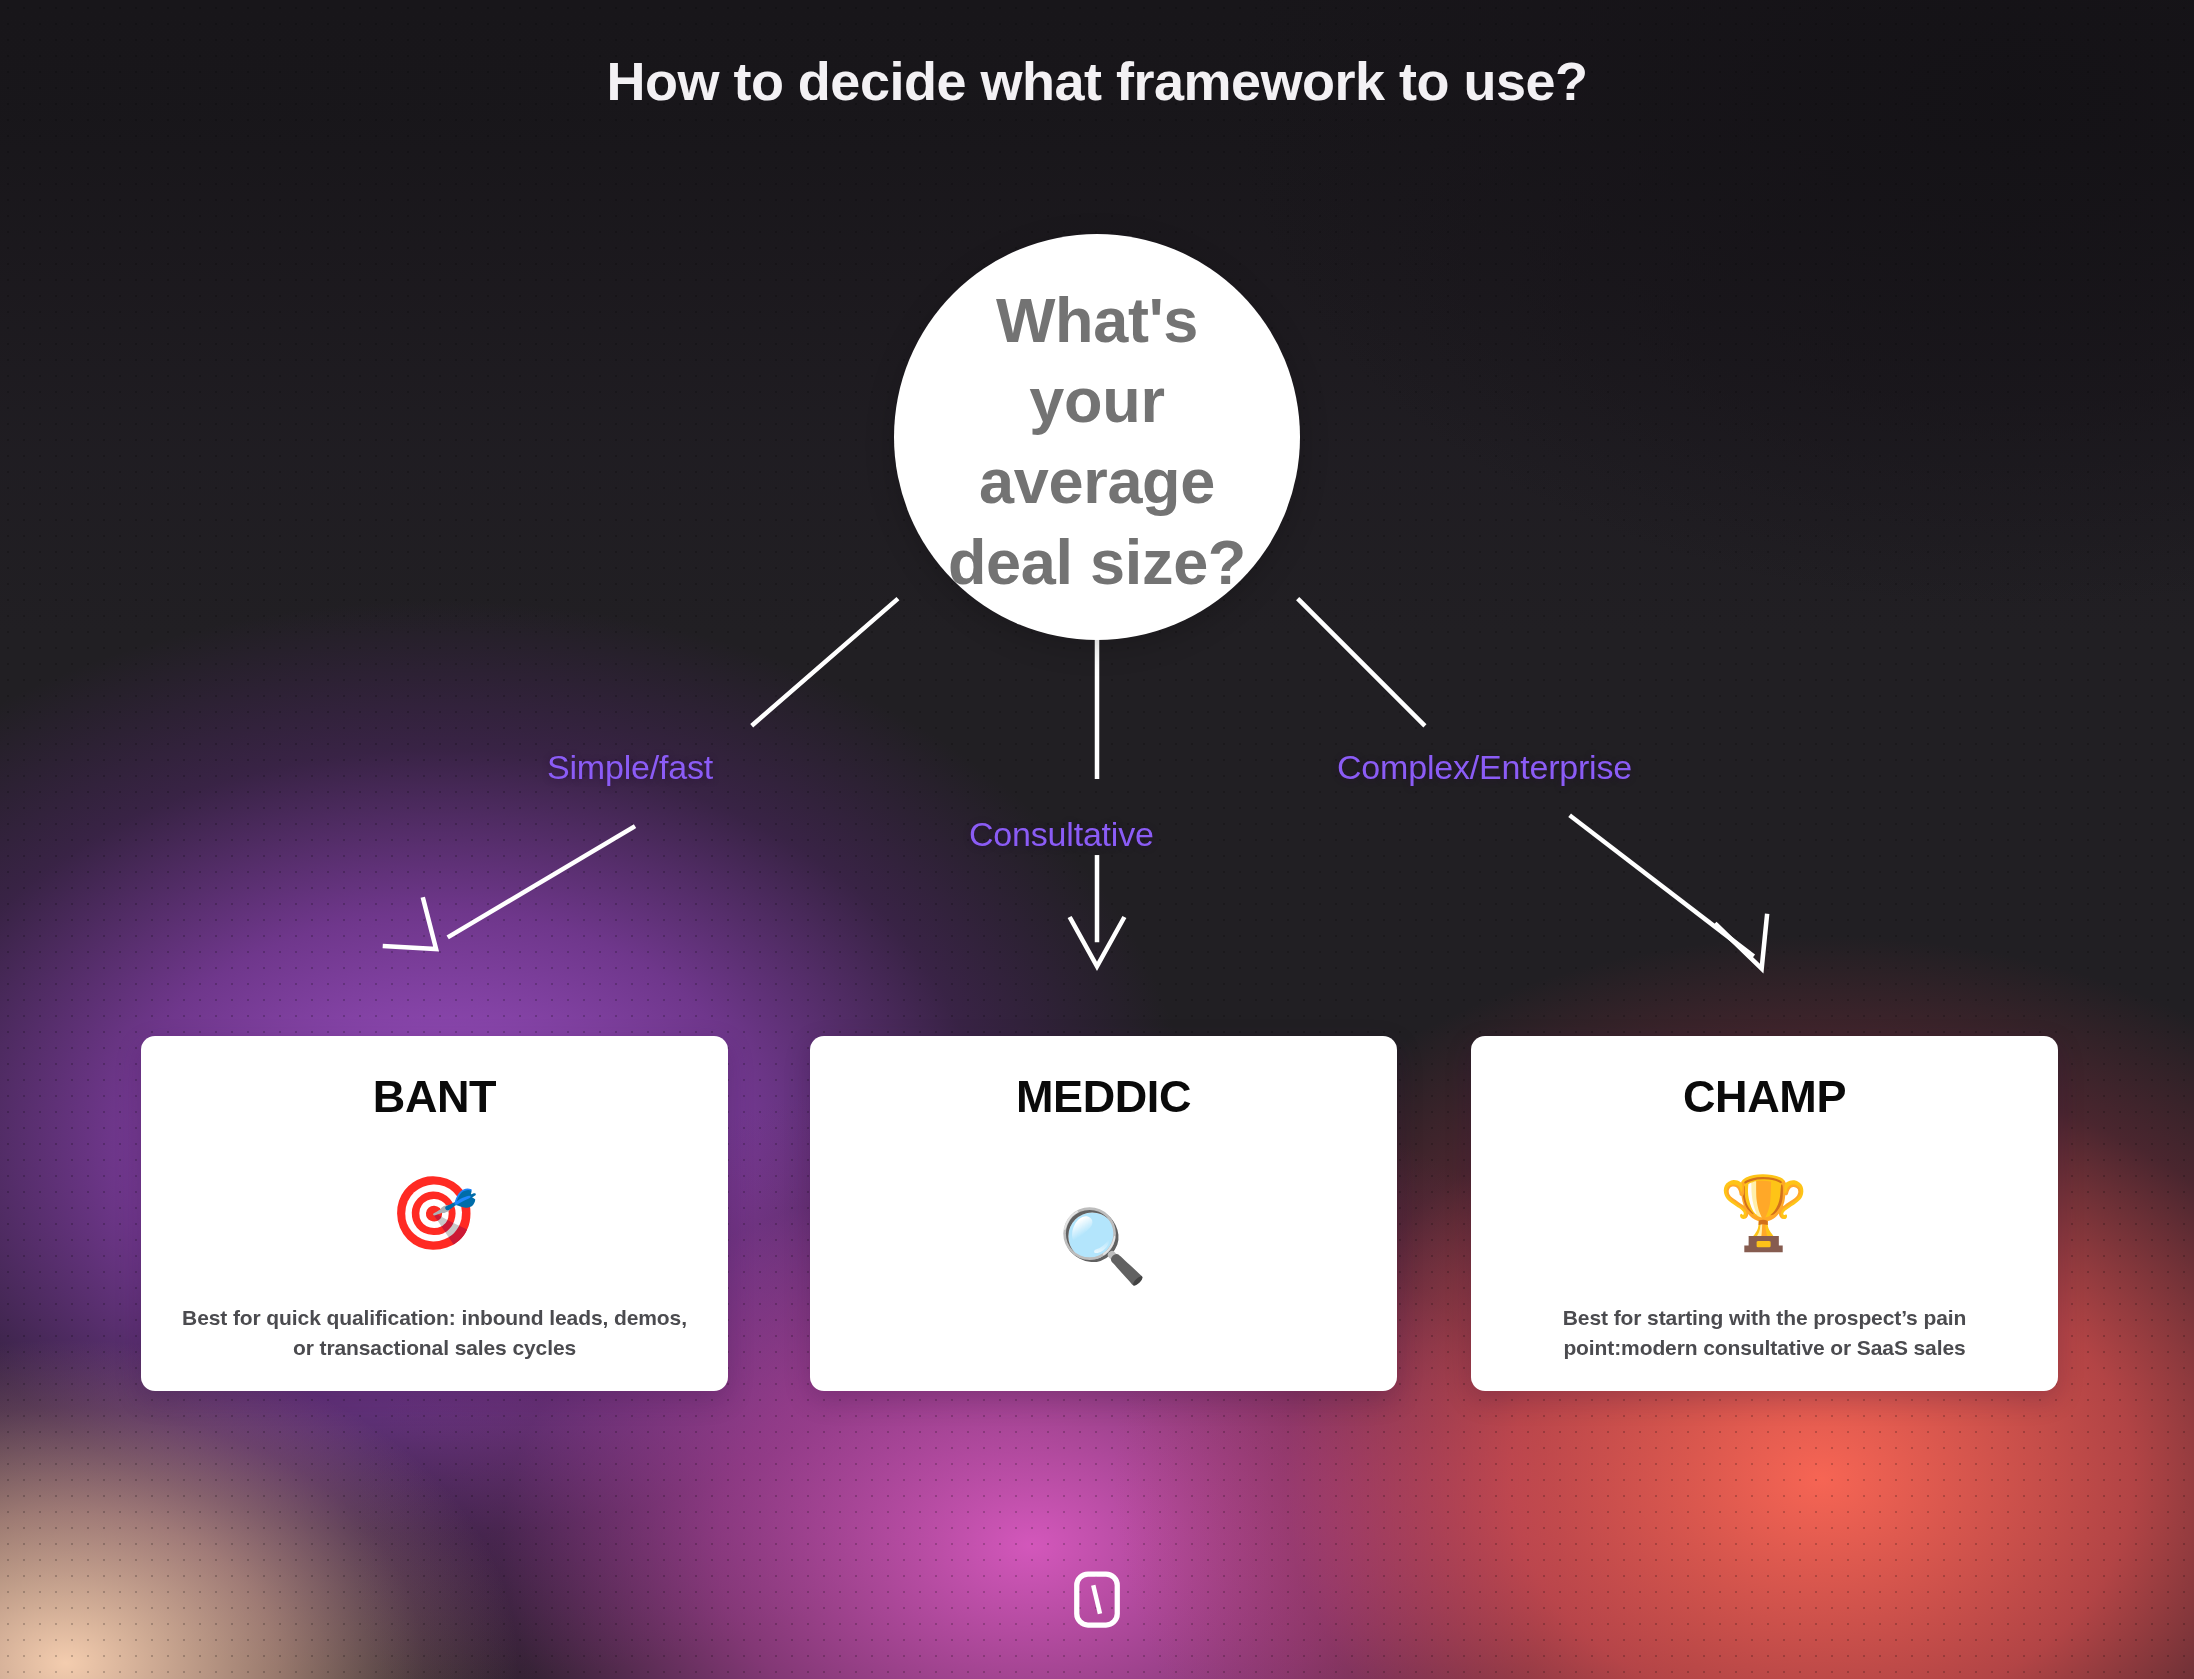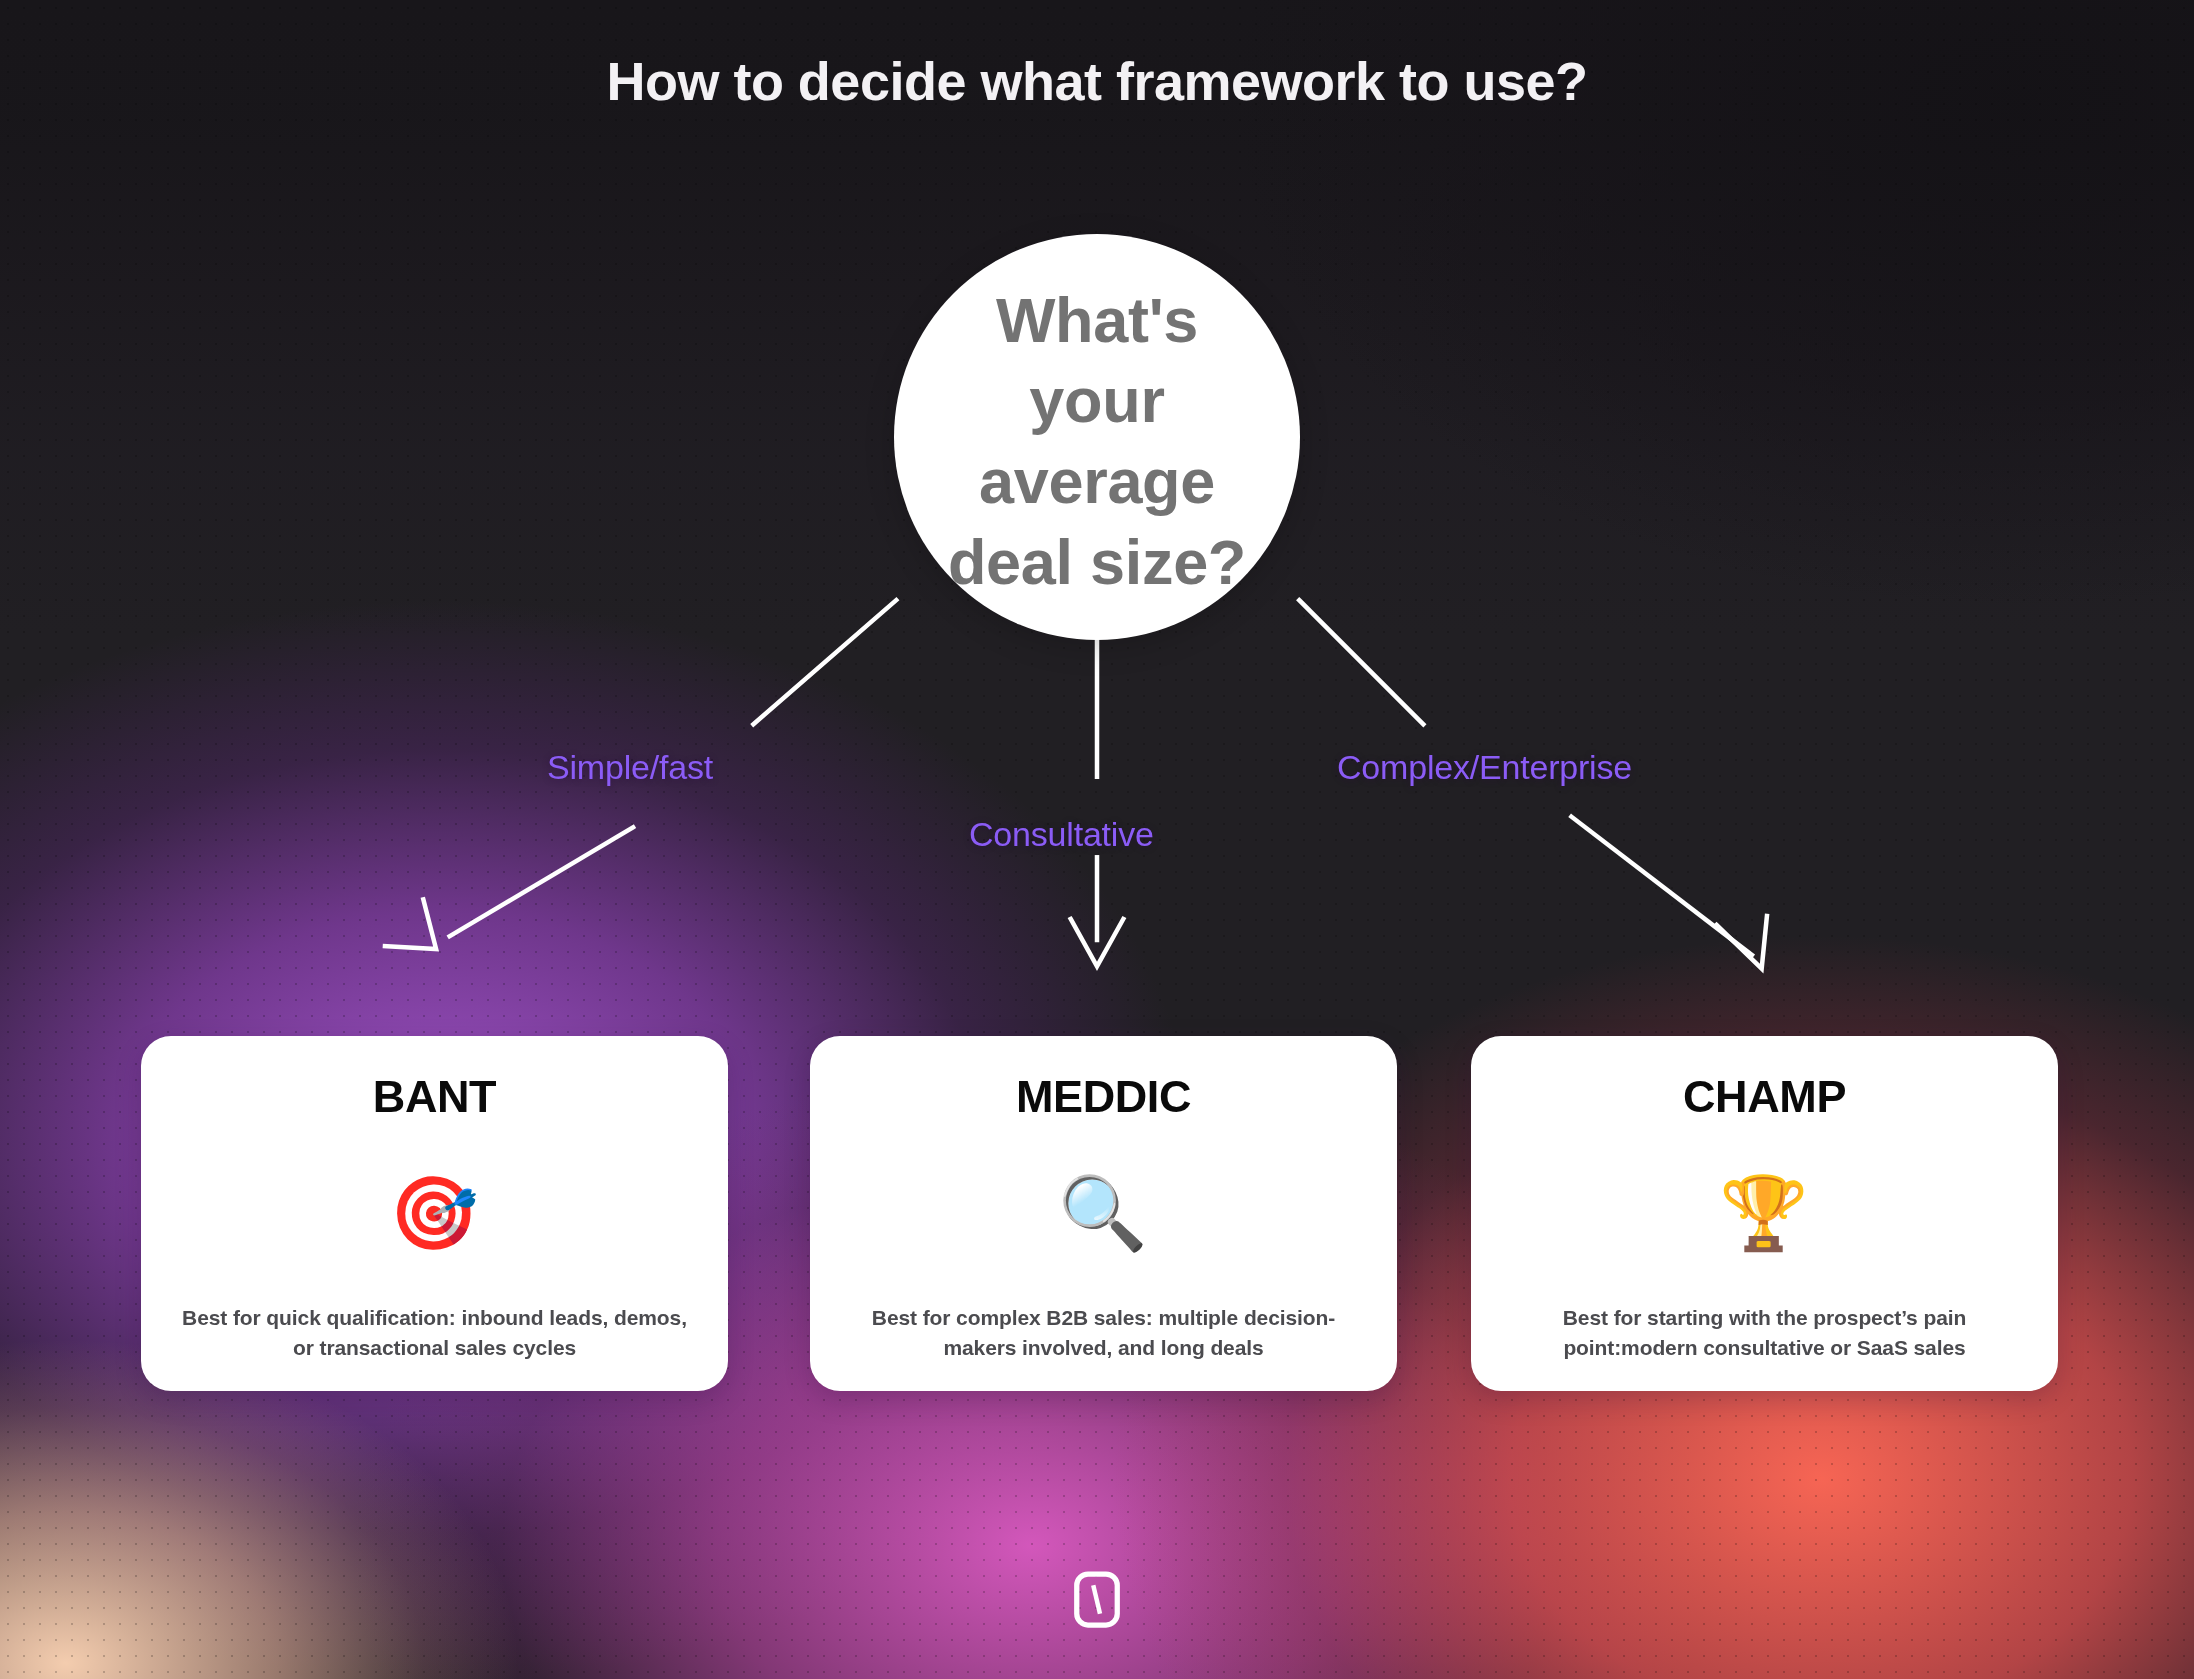--- a/index.html
+++ b/index.html
@@ -106,21 +106,21 @@
     text-shadow:0 0.8px 7.5px rgba(40,12,60,0.45);
   }
   .lbl-left   { left:547px;  top:748px; }
   .lbl-mid    { left:969px; top:800px;margin-top:15px; }
   .lbl-right  { left:1337px; top:748px; }
 
   
   .card {
     position:absolute;
     background:#ffffff;
-    border-radius:30px;
+    border-radius:14px;
     box-shadow:0 9px 25.6px rgba(48,12,60,0.24);
     display:flex;
     flex-direction:column;
     align-items:center;
     padding:19.6px 25.6px 22.6px 25.6px;
   }
   .card-bant   { left:141px;  top:1036px; width:587px; height:355px; }
   .card-meddic { left:810px; top:1036px; width:587px; height:355px; }
   .card-champ  { left:1471px; top:1036px; width:587px; height:355px;gap:11px; }
 
@@ -207,21 +207,20 @@
 
   <div class="card card-bant">
     <div class="card-title">BANT</div>
     <div class="card-emoji">🎯</div>
     <div class="card-desc">Best for quick qualification: inbound leads, demos, or transactional sales cycles</div>
   </div>
 
   <div class="card card-meddic">
     <div class="card-title">MEDDIC</div>
     <div class="card-emoji">🔍</div>
-    <div class="card-desc">Best for complex B2B sales: multiple decision-makers involved, and long deals</div>
   </div>
 
   <div class="card card-champ">
     <div class="card-title">CHAMP</div>
     <div class="card-emoji">🏆</div>
     <div class="card-desc">Best for starting with the prospect’s pain point:modern consultative or SaaS sales</div>
   </div>
 
   <svg class="footer-mark" viewBox="0 0 64 78">
     <rect x="5" y="5" width="54" height="68" rx="15" ry="15" fill="none" stroke="#ffffff" stroke-width="7"></rect>

